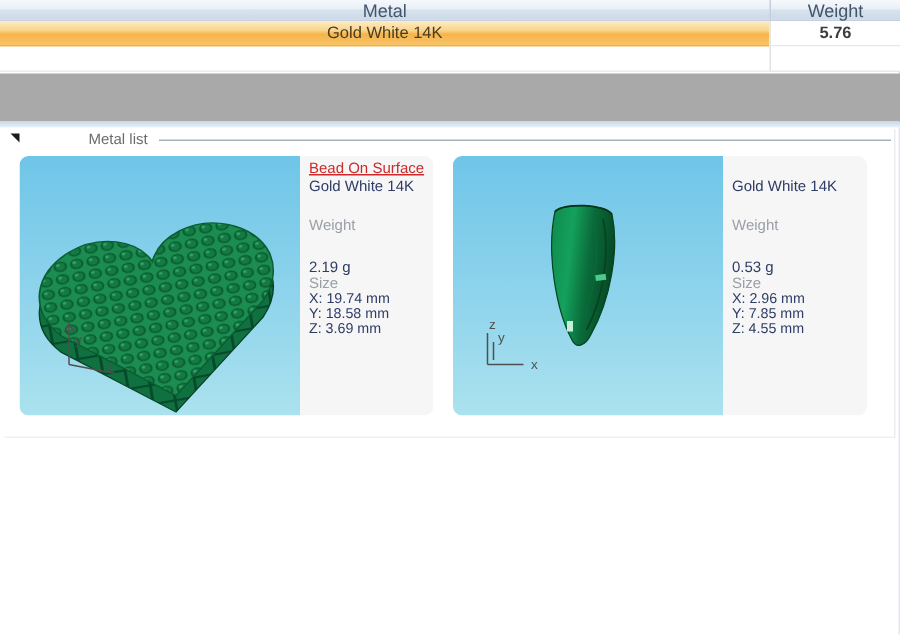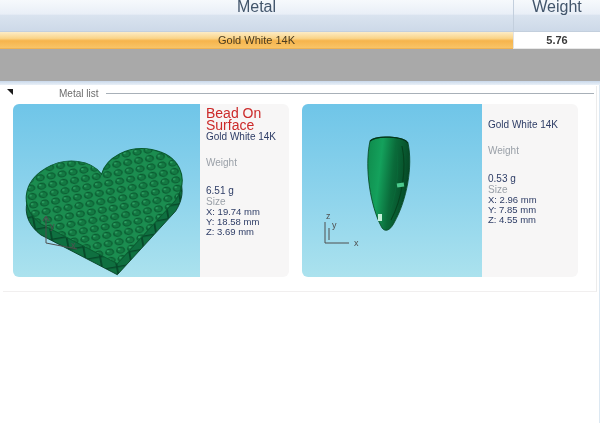--- a/index.html
+++ b/index.html
@@ -6,21 +6,21 @@
   html,body { width:600px; height:423px; background:#fff; overflow:hidden;
               font-family:"Liberation Sans", sans-serif; }
   .screen { position:relative; width:600px; height:423px; background:#fff;
             border-right:1px solid #dce8f2; }
 
   
   .grid { position:absolute; left:0; top:0; width:600px; }
   .grid-row { display:flex; width:600px; }
   .cell-metal { width:513px; text-align:center; }
   .cell-weight { width:87px; text-align:center; border-left:1px solid #c3cfdd; }
-  .thead { height:32px; line-height:14px; font-size:16px; color:#42556b;
+  .thead { height:14px; line-height:14px; font-size:12px; color:#42556b;
            background:linear-gradient(180deg,#f6f9fc 0%,#e9eff7 45%,#d9e3ef 50%,#cdd9e8 100%);
            border-bottom:1px solid #c3cfdd; }
   .trow { height:17px; line-height:17px; font-size:11px; color:#3c3c3c; background:#fff; }
   .trow .cell-weight { border-left:1px solid #e2e2e2; border-bottom:1px solid #e8e8e8; background:#fff;font-weight:bold; }
   .trow .cell-metal { border-bottom:1px solid #ececec; }
   .trow.selected .cell-metal {
     background:linear-gradient(180deg,#fdecc6 0%,#fad488 40%,#f6b44c 55%,#f8c467 100%);
     border-bottom:1px solid #eeb254; color:#4a3c20; }
 
   
@@ -40,21 +40,21 @@
   
   .card { position:absolute; top:104px; width:276px; height:173px; display:flex;
           border-radius:6px; overflow:hidden; }
   .card1 { left:13px; }
   .card2 { left:302px; }
   .card-image { position:relative; height:173px;
                 background:linear-gradient(180deg,#6fc5e8 0%,#8fd4ec 55%,#abe2ee 100%); }
   .card1 .card-image { width:187px; }
   .card2 .card-image { width:180px; }
   .card-info { flex:1; background:#f7f6f6; padding:3px 3px 0 6px; color:#2e3d66; }
-  .card-title { font-size:14px; line-height:12px; min-height:12px; color:#cc2a2a; }
+  .card-title { font-size:10px; line-height:12px; min-height:12px; color:#cc2a2a;text-decoration:underline; }
   .card-metal { font-size:10px; line-height:12px; }
   .lbl { color:#9aa0a8; }
   .card-weight-label { font-size:10px; line-height:11px; margin-top:14px; }
   .card-weight-value { font-size:10px; line-height:11px; margin-top:17px; }
   .card-size-label { font-size:10px; line-height:11px; }
   .dim { font-size:9.5px; line-height:10px; }
   svg { display:block; }
 </style>
 </head>
 <body>
@@ -111,21 +111,21 @@
           <line x1="33" y1="139" x2="64" y2="145"></line>
         </g>
         <text x="37" y="125" font-size="9" fill="#4f4f4f">y</text>
         <text x="58" y="144" font-size="9" fill="#4f4f4f">x</text>
       </svg>
     </div>
     <div class="card-info">
       <div class="card-title">Bead On Surface</div>
       <div class="card-metal">Gold White 14K</div>
       <div class="card-weight-label lbl">Weight</div>
-      <div class="card-weight-value">6.51 g</div>
+      <div class="card-weight-value">2.19 g</div>
       <div class="card-size-label lbl">Size</div>
       <div class="dim">X: 19.74 mm</div>
       <div class="dim">Y: 18.58 mm</div>
       <div class="dim">Z: 3.69 mm</div>
     </div>
   </div>
 
   <div class="card card2">
     <div class="card-image">
       <svg width="180" height="173" viewBox="0 0 180 173">

